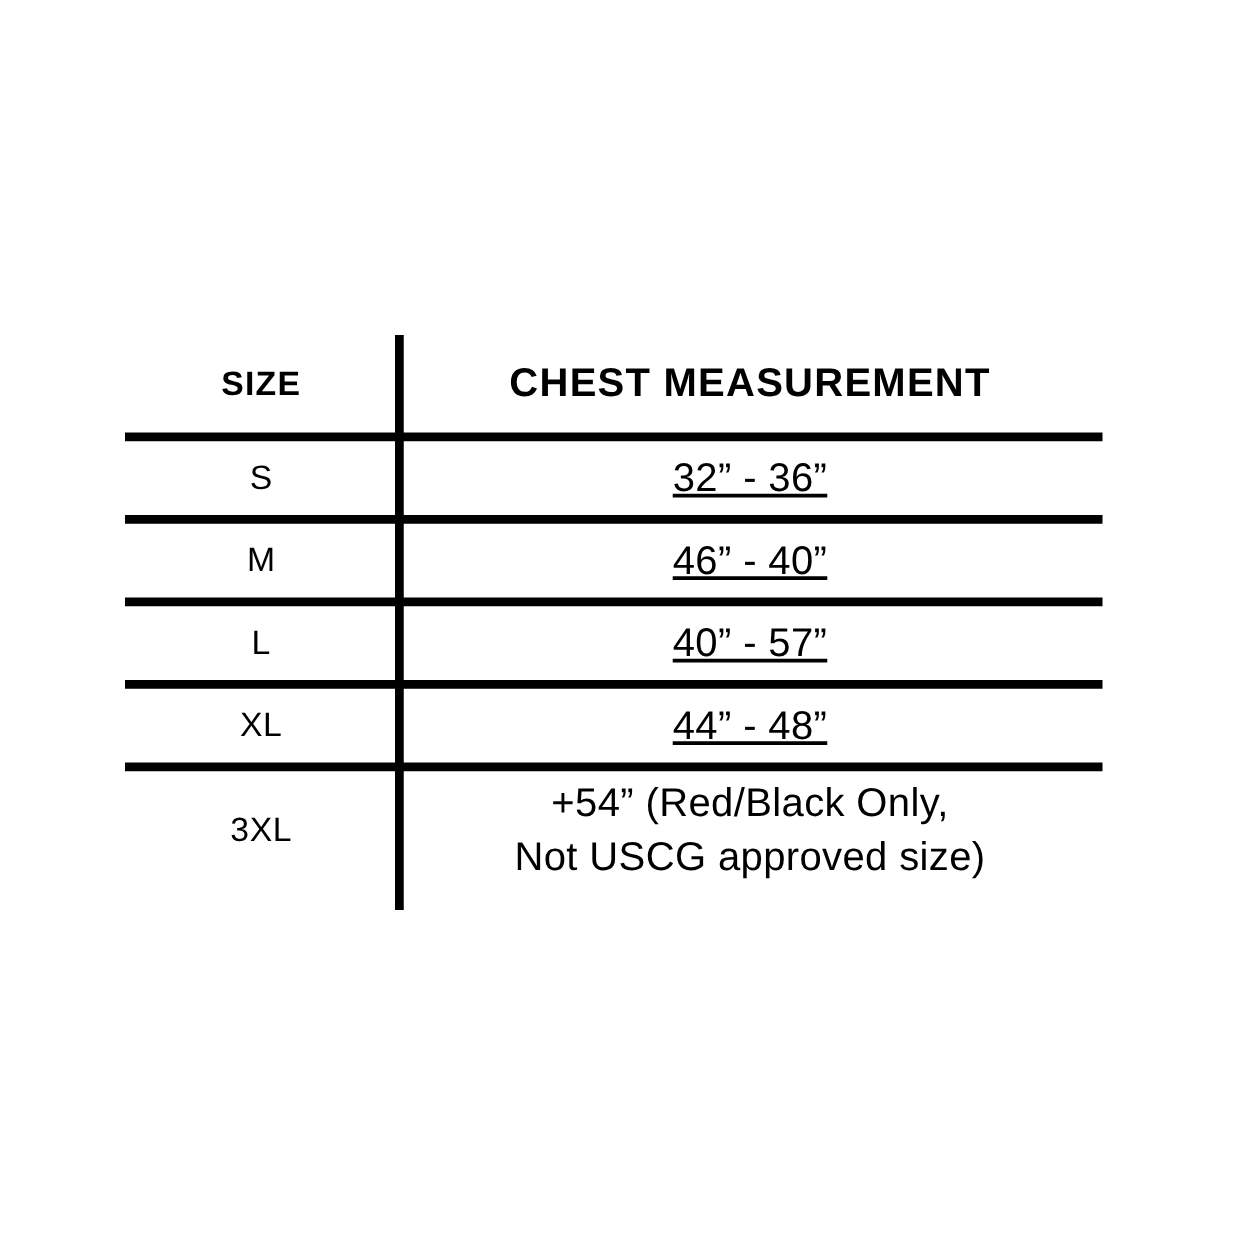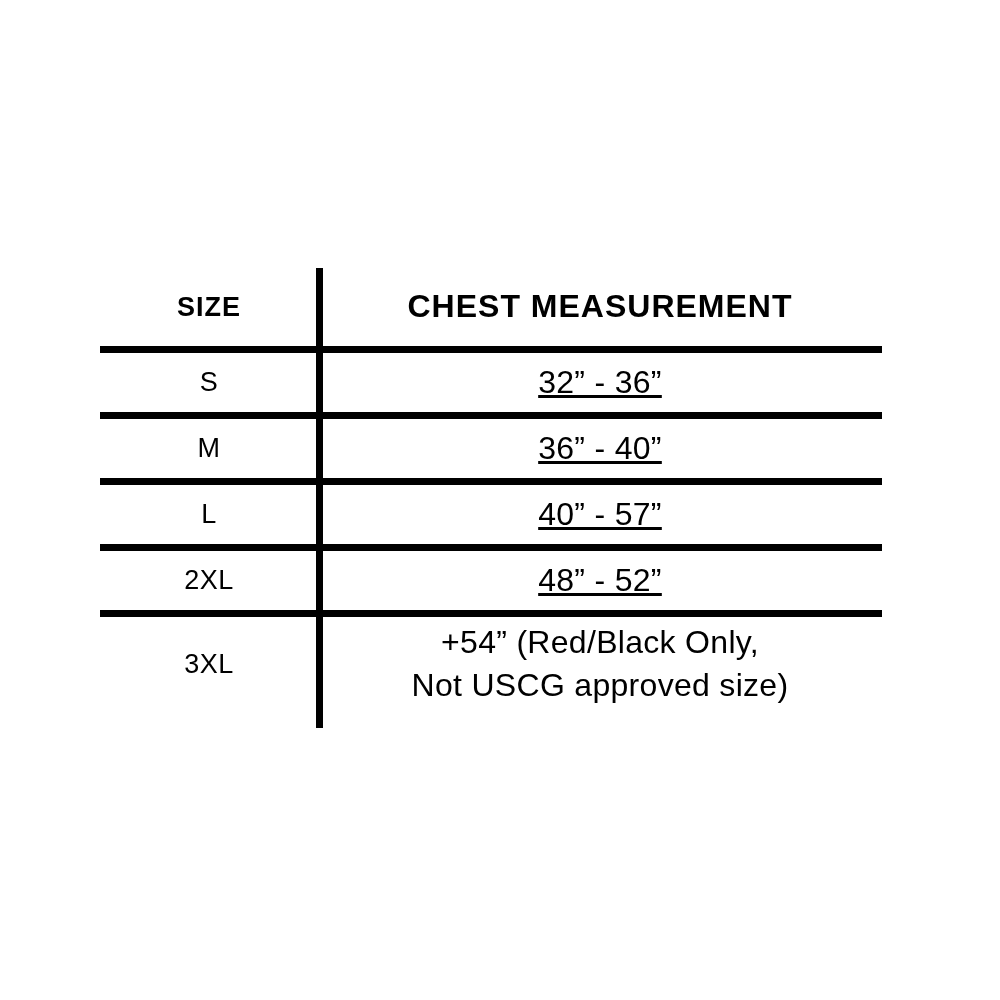--- a/index.html
+++ b/index.html
@@ -107,33 +107,33 @@
           <td class="chest-cell head">CHEST MEASUREMENT</td>
         </tr>
 
         <tr class="row-body hr-row">
           <td class="size-cell">S</td>
           <td class="chest-cell nowrap">32” - 36”</td>
         </tr>
 
         <tr class="row-body hr-row">
           <td class="size-cell">M</td>
-          <td class="chest-cell nowrap">36” - 40”</td>
+          <td class="chest-cell nowrap">46” - 40”</td>
         </tr>
 
         <tr class="row-body hr-row">
           <td class="size-cell">L</td>
           <td class="chest-cell nowrap">40” - 57”</td>
         </tr>
 
+        <tr class="row-body hr-row">
+          <td class="size-cell">XL</td>
+          <td class="chest-cell nowrap">44” - 48”</td>
+        </tr>
 
-        <tr class="row-body hr-row">
-          <td class="size-cell">2XL</td>
-          <td class="chest-cell nowrap">48” - 52”</td>
-        </tr>
 
         <tr class="row-last">
           <td class="size-cell">3XL</td>
           <td class="chest-cell">
             <div>+54” (Red/Black Only,</div>
             <div>Not USCG approved size)</div>
           </td>
         </tr>
 
       </tbody>

